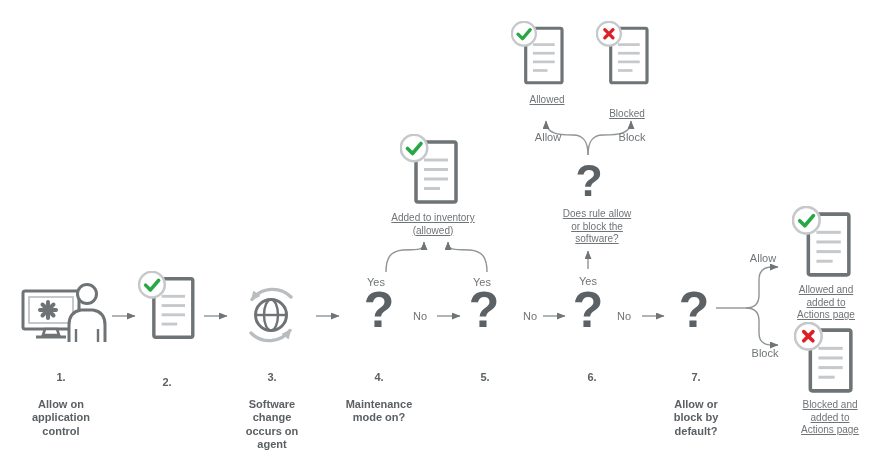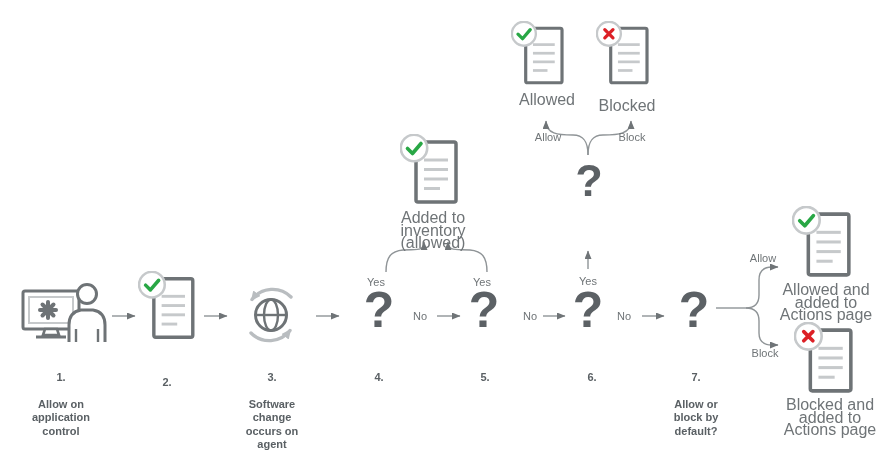--- a/index.html
+++ b/index.html
@@ -9,22 +9,23 @@
   }
   .abs { position:absolute; }
   svg.layer { position:absolute; left:0; top:0; width:882px; height:466px; }
   .step {
     position:absolute; transform:translateX(-50%); text-align:center;
     font-size:11px; line-height:13.5px; font-weight:bold; color:#5a6064;
     white-space:pre-line; width:90px;
   }
   .lbl {
     position:absolute; transform:translateX(-50%); text-align:center;
-    font-size:16px; line-height:12.5px; color:#6f7477; white-space:pre-line;
+    font-size:10px; line-height:12.5px; color:#6f7477; white-space:pre-line;
     width:110px;
+    text-decoration:underline;
   }
   .edge {
     position:absolute; transform:translateX(-50%); 
     font-size:11px; line-height:12px; color:#6f7477; white-space:nowrap;
   }
   .q {
     position:absolute; transform:translateX(-50%);
     font-weight:bold; color:#5c6165; font-size:50px; line-height:50px;
   }
   .q.small { font-size:45px; line-height:45px; }
@@ -156,38 +157,43 @@
   </div>
   <div class="step" style="left:272px; top:357px">
     <div>3.</div>
     <div>Software
 change
 occurs on
 agent</div>
   </div>
   <div class="step" style="left:379px; top:357px">
     <div>4.</div>
+    <div>Maintenance
+mode on?</div>
   </div>
   <div class="step" style="left:485px; top:357px">
     <div>5.</div>
   </div>
   <div class="step" style="left:592px; top:357px">
     <div>6.</div>
   </div>
   <div class="step" style="left:696px; top:357px">
     <div>7.</div>
     <div>Allow or
 block by
 default?</div>
   </div>
 
   <div class="lbl" style="left:433px; top:212px">Added to inventory
 (allowed)</div>
+  <div class="lbl" style="left:597px; top:208px">Does rule allow
+or block the
+software?</div>
   <div class="lbl" style="left:547px; top:94px">Allowed</div>
-  <div class="lbl" style="left:627px; top:100px">Blocked</div>
+  <div class="lbl" style="left:627px; top:108px">Blocked</div>
   <div class="lbl" style="left:826px; top:284px">Allowed and
 added to
 Actions page</div>
   <div class="lbl" style="left:830px; top:399px">Blocked and
 added to
 Actions page</div>
 
   <div class="edge" style="left:376px; top:276px">Yes</div>
   <div class="edge" style="left:482px; top:276px">Yes</div>
   <div class="edge" style="left:588px; top:275px">Yes</div>

